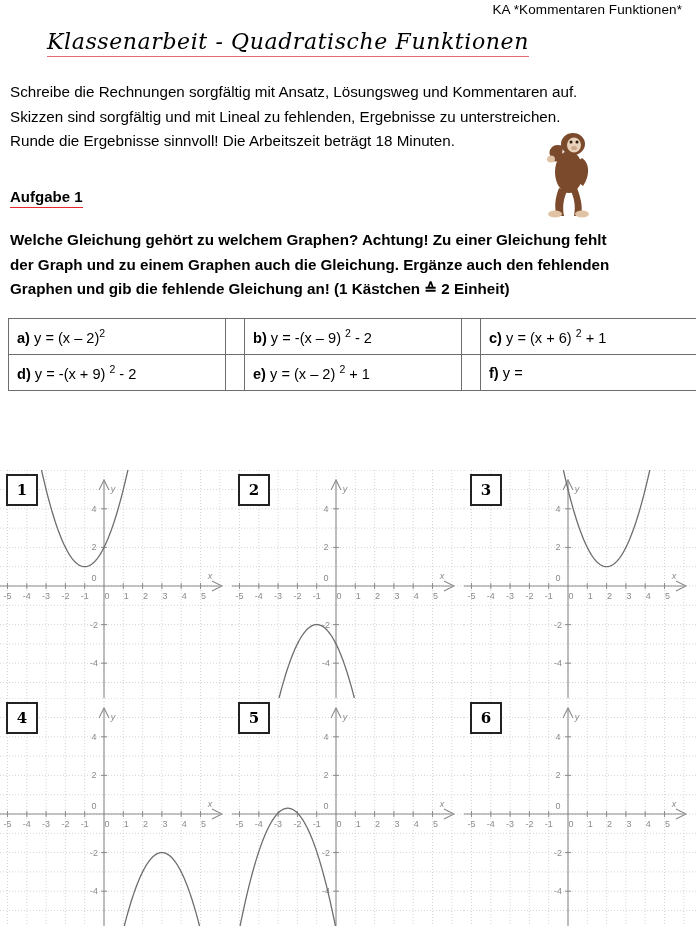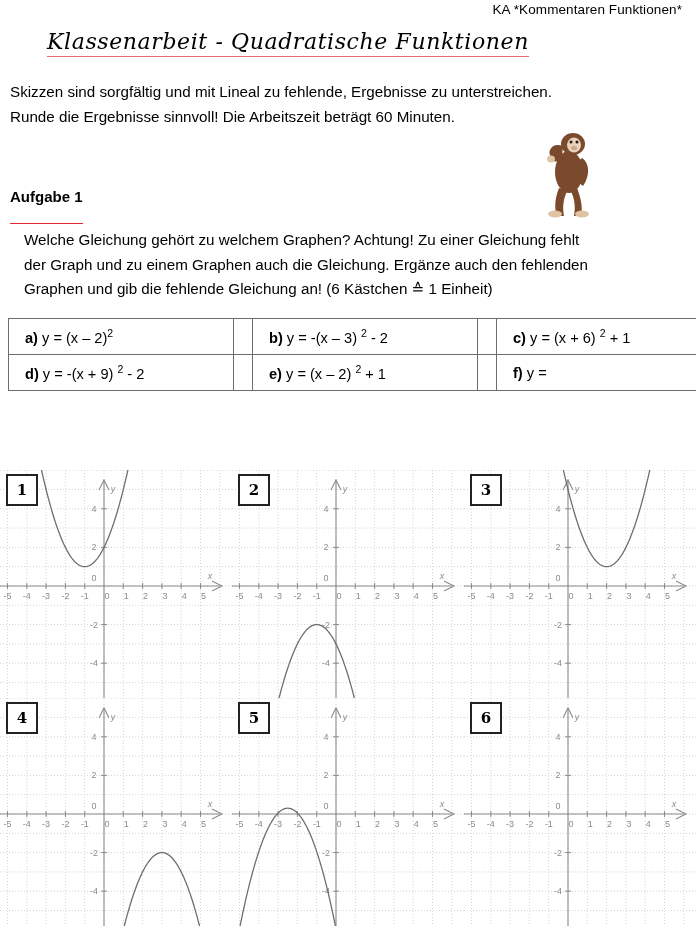--- a/index.html
+++ b/index.html
@@ -65,53 +65,54 @@
     height: 90px;
   }
 
   
   .aufgabe {
     position: absolute;
     top: 188px;
     left: 10px;
     font-size: 15px;
     font-weight: bold;
-    padding-bottom: 18px;
+    padding-bottom: 2px;
     border-bottom: 1.8px solid #e8262d;
   }
 
   
   .task-text {
     position: absolute;
     top: 228px;
-    left: 24px;
+    left: 10px;
     width: 640px;
     font-size: 15.2px;
     line-height: 24.5px;
+    font-weight: bold;
   }
   .task-text div { white-space: nowrap; }
 
   
   .eq-table {
     position: absolute;
     top: 318px;
     left: 8px;
     width: 680px;
     border-collapse: collapse;
     table-layout: fixed;
   }
   .eq-table td {
     border: 1px solid #6d6d6d;
     height: 35px;
     padding: 0 0 0 8px;
     font-size: 14.6px;
     vertical-align: middle;
     white-space: nowrap;
   }
-  .eq-table td.eq { width: 208px; padding-left: 16px; }
+  .eq-table td.eq { width: 208px; }
   .eq-table td.ans { width: 18px; padding: 0; }
   .eq-lbl { font-weight: bold; }
   .sup { font-size: 10.5px; vertical-align: super; }
 
   
   .graphs {
     position: absolute;
     top: 470px;
     left: 0;
     width: 696px;
@@ -142,22 +143,23 @@
 </head>
 <body>
 
 <div class="doc-header">KA *Kommentaren Funktionen*</div>
 
 <div class="title-wrap">
   <span class="title">Klassenarbeit - Quadratische Funktionen</span>
 </div>
 
 <div class="intro">
-  <div>Skizzen sind sorgfältig und mit Lineal zu fehlende, Ergebnisse zu unterstreichen.</div>
-  <div>Runde die Ergebnisse sinnvoll! Die Arbeitszeit beträgt 60 Minuten.</div>
+  <div>Schreibe die Rechnungen sorgfältig mit Ansatz, Lösungsweg und Kommentaren auf.</div>
+  <div>Skizzen sind sorgfältig und mit Lineal zu fehlenden, Ergebnisse zu unterstreichen.</div>
+  <div>Runde die Ergebnisse sinnvoll! Die Arbeitszeit beträgt 18 Minuten.</div>
 </div>
 
 <svg class="monkey" viewBox="0 0 70 90">
   <g fill="#7b4a2d">
     <ellipse cx="36" cy="44" rx="14" ry="21"></ellipse>
     <ellipse cx="40" cy="16" rx="12" ry="11"></ellipse>
     <path d="M30 18 C18 14 14 24 19 31 C22 36 27 33 29 28 Z"></path>
     <path d="M24 22 C16 16 14 26 20 32 L25 30 Z"></path>
     <path d="M26 60 C22 70 21 80 24 88 L31 88 C29 78 31 70 34 63 Z"></path>
     <path d="M44 60 C48 70 50 80 48 88 L41 88 C43 78 41 70 38 63 Z"></path>
@@ -170,29 +172,29 @@
   <ellipse cx="22" cy="86" rx="7" ry="3.5" fill="#e0c3a5"></ellipse>
   <ellipse cx="49" cy="86" rx="7" ry="3.5" fill="#e0c3a5"></ellipse>
   <ellipse cx="18" cy="31" rx="4" ry="3.5" fill="#e0c3a5"></ellipse>
 </svg>
 
 <div class="aufgabe">Aufgabe 1</div>
 
 <div class="task-text">
   <div>Welche Gleichung gehört zu welchem Graphen? Achtung! Zu einer Gleichung fehlt</div>
   <div>der Graph und zu einem Graphen auch die Gleichung. Ergänze auch den fehlenden</div>
-  <div>Graphen und gib die fehlende Gleichung an! (6 Kästchen ≙ 1 Einheit)</div>
+  <div>Graphen und gib die fehlende Gleichung an! (1 Kästchen ≙ 2 Einheit)</div>
 </div>
 
 <table class="eq-table">
   <tbody id="eq-tbody">
       <tr>
         <td class="eq"><span class="eq-lbl">a) </span><span>y = (x – 2)</span><span class="sup">2</span></td>
         <td class="ans"></td>
-        <td class="eq"><span class="eq-lbl">b) </span><span>y = -(x – 3) </span><span class="sup">2</span><span> - 2</span></td>
+        <td class="eq"><span class="eq-lbl">b) </span><span>y = -(x – 9) </span><span class="sup">2</span><span> - 2</span></td>
         <td class="ans"></td>
         <td class="eq"><span class="eq-lbl">c) </span><span>y = (x + 6) </span><span class="sup">2</span><span> + 1</span></td>
       </tr>
       <tr>
         <td class="eq"><span class="eq-lbl">d) </span><span>y = -(x + 9) </span><span class="sup">2</span><span> - 2</span></td>
         <td class="ans"></td>
         <td class="eq"><span class="eq-lbl">e) </span><span>y = (x – 2) </span><span class="sup">2</span><span> + 1</span></td>
         <td class="ans"></td>
         <td class="eq"><span class="eq-lbl">f) </span><span>y =</span></td>
       </tr>

